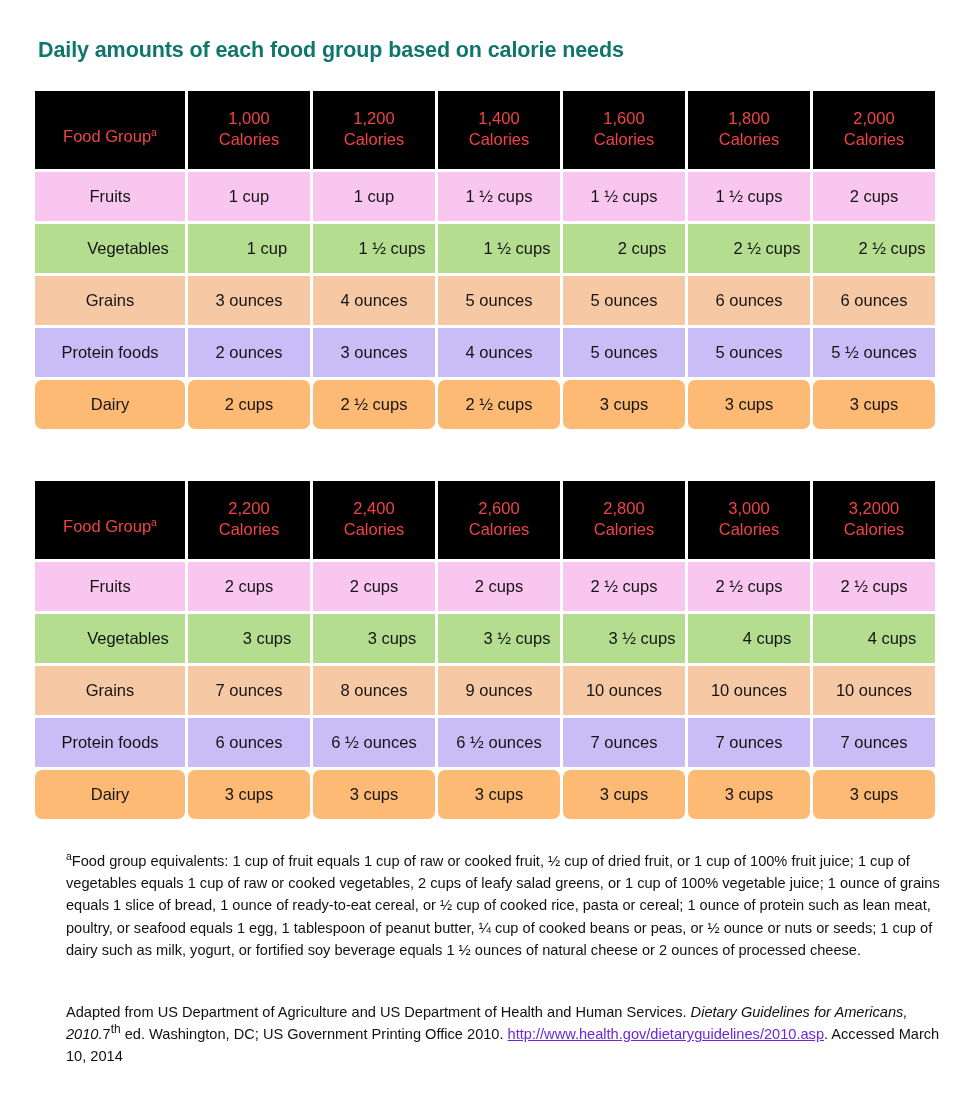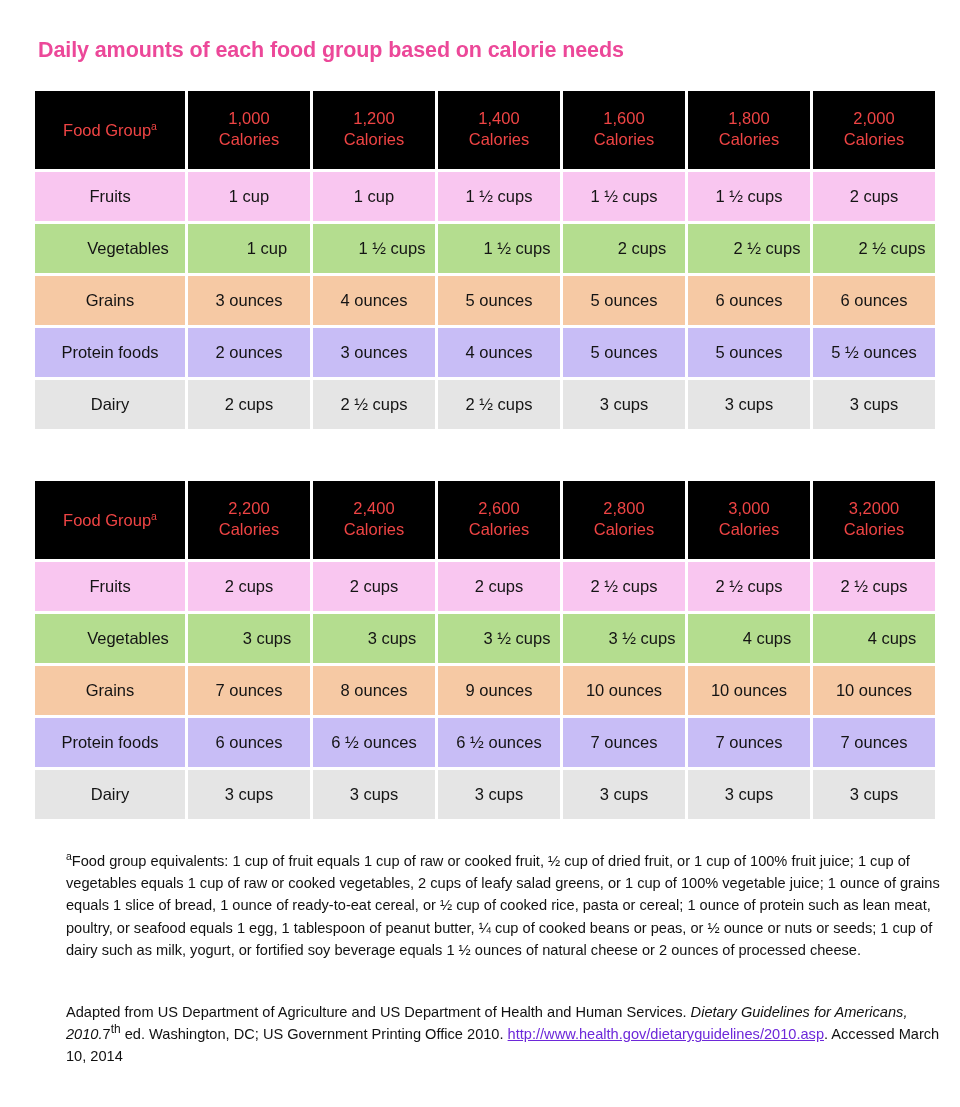--- a/index.html
+++ b/index.html
@@ -14,21 +14,21 @@
     width: 960px; height: 1107px;
     background: #ffffff;
     overflow: hidden;
   }
 
   .page-title {
     position: absolute;
     left: 38px; top: 38px;
     font-size: 21.5px;
     font-weight: 600;
-    color: #ec4899;
+    color: #0f766e;
     letter-spacing: -0.1px;
     white-space: nowrap;
   }
 
   .cal-table {
     position: absolute;
     left: 32px;
     width: 896px;
     background: #ffffff;
     border-collapse: separate;
@@ -56,33 +56,33 @@
     height: 78px;
     font-weight: 400;
     font-size: 16.5px;
     line-height: 1.28;
     padding-bottom: 2px;
   }
   .head-row th .cal-num { display: block; }
   .head-row th .cal-word { display: block; }
   .head-row th.fg-head {
     vertical-align: bottom;
-    padding-bottom: 28px;
+    padding-bottom: 22px;
   }
   .head-row th.fg-head .fg-text { display: inline; }
   sup.fn { font-size: 10.5px; vertical-align: super; line-height: 0; }
 
   col.c-first { width: 150px; }
   col.c-rest  { width: 122px; }
 
   tr.row-fruits    td { background: #f9c6f0; }
   tr.row-veg       td { background: #b4dd8f; padding-left: 36px; }
   tr.row-grains    td { background: #f6c9a4; }
   tr.row-protein   td { background: #c8bdf6; }
-  tr.row-dairy     td { background: #e5e5e5; }
+  tr.row-dairy     td { background: #fdba74; border-radius: 7px; }
 
   tr.row-fruits    td.label-cell,
   tr.row-veg       td.label-cell,
   tr.row-grains    td.label-cell,
   tr.row-protein   td.label-cell,
   tr.row-dairy     td.label-cell { font-size: 16.5px; }
 
   .footnotes {
     position: absolute;
     left: 34px;

